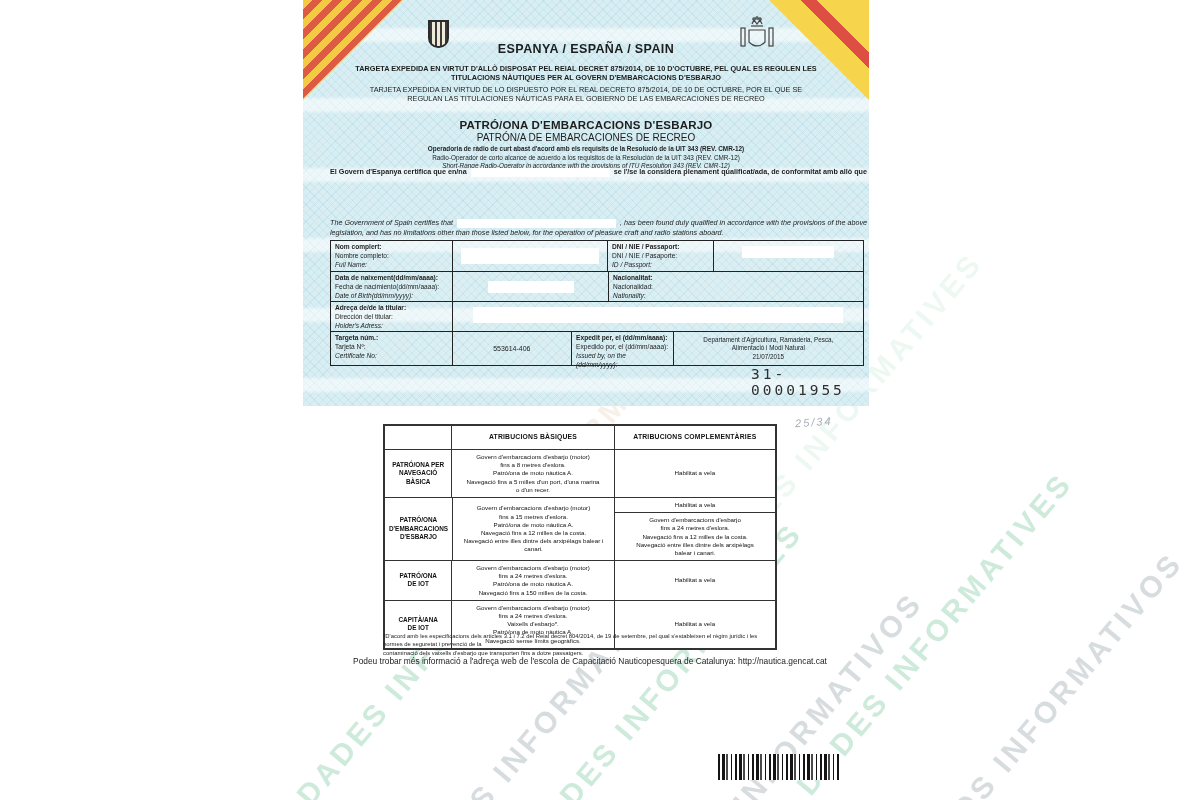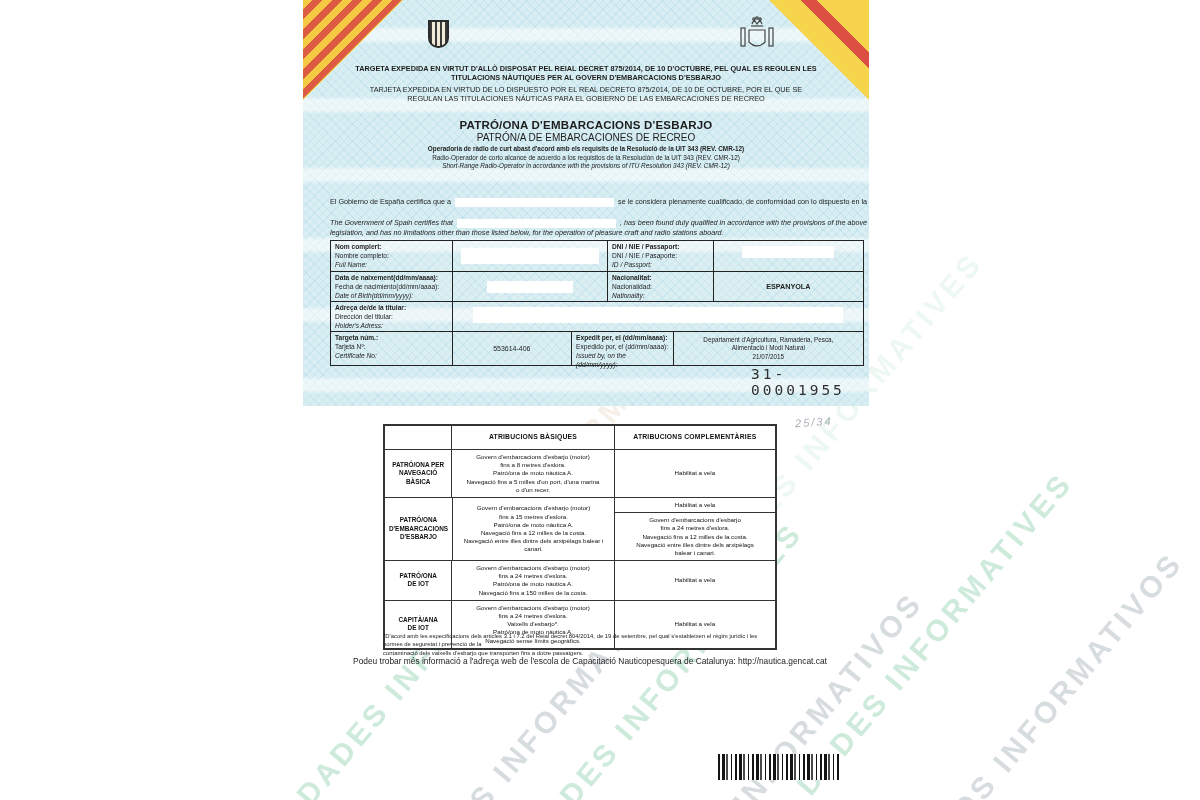--- a/index.html
+++ b/index.html
@@ -126,42 +126,43 @@
         <rect x="30" y="14" width="4" height="18"></rect>
         <path d="M10 16 h16 v12 q-8 8 -16 0 z"></path>
         <path d="M13 10 l2 -4 3 4 3 -4 2 4"></path>
         <circle cx="15" cy="5" r="1.2"></circle>
           <circle cx="18" cy="4" r="1.2"></circle>
           <circle cx="21" cy="5" r="1.2"></circle>
         <path d="M12 12 h12"></path>
       </g>
     </svg>
 
+    <div class="c-center country">ESPANYA / ESPAÑA / SPAIN</div>
     <div class="c-center decree b d-cat">TARGETA EXPEDIDA EN VIRTUT D'ALLÒ DISPOSAT PEL REIAL DECRET 875/2014, DE 10 D'OCTUBRE, PEL QUAL ES REGULEN LES
 TITULACIONS NÀUTIQUES PER AL GOVERN D'EMBARCACIONS D'ESBARJO</div>
     <div class="c-center decree d-esp">TARJETA EXPEDIDA EN VIRTUD DE LO DISPUESTO POR EL REAL DECRETO 875/2014, DE 10 DE OCTUBRE, POR EL QUE SE
 REGULAN LAS TITULACIONES NÁUTICAS PARA EL GOBIERNO DE LAS EMBARCACIONES DE RECREO</div>
     <div class="c-center title-cat">PATRÓ/ONA D'EMBARCACIONS D'ESBARJO</div>
     <div class="c-center title-esp">PATRÓN/A DE EMBARCACIONES DE RECREO</div>
 
     <div class="c-center radio">
       <div class="r1">Operadoria de ràdio de curt abast d'acord amb els requisits de la Resolució de la UIT 343 (REV. CMR-12)</div>
       <div class="r2">Radio-Operador de corto alcance de acuerdo a los requisitos de la Resolución de la UIT 343 (REV. CMR-12)</div>
       <div class="r3">Short-Range Radio-Operator in accordance with the provisions of ITU Resolution 343 (REV. CMR-12)</div>
     </div>
 
     <div class="certify cert-cat">
+      <div class="line1">
+        <span>El Govern d'Espanya certifica que en/na</span>
+        <span class="gapbox"></span>
+        <span>se l'/se la considera plenament qualificat/ada, de conformitat amb allò que</span>
+      </div>
     </div>
 
     <div class="certify cert-esp">
-      <div class="line1">
-        <span>El Gobierno de España certifica que a</span>
-        <span class="gapbox"></span>
-        <span>se le considera plenamente cualificado, de conformidad con lo dispuesto en la</span>
-      </div>
     </div>
 
     <div class="certify cert-eng">
       <div class="line1">
         <span>The Government of Spain certifies that</span>
         <span class="gapbox"></span>
         <span>, has been found duly qualified in accordance with the provisions of the above</span>
       </div>
       <div class="rest">legislation, and has no limitations other than those listed below, for the operation of pleasure craft and radio stations aboard.</div>
     </div>
@@ -193,21 +194,20 @@
           <span class="l3">Date of Birth(dd/mm/yyyy):</span>
         </div>
         <div class="pcell vcell" style="width:156px;">
           <span class="redact" style="width:86px;height:12px;"></span>
         </div>
         <div class="pcell lbl" style="width:106px;">
           <span class="l1">Nacionalitat:</span>
           <span class="l2">Nacionalidad:</span>
           <span class="l3">Nationality:</span>
         </div>
-        <div class="pcell vcell bold-val" style="width:150px;">ESPANYOLA</div>
       </div>
 
       <div class="prow" style="height:30px;">
         <div class="pcell lbl" style="width:122px;">
           <span class="l1">Adreça de/de la titular:</span>
           <span class="l2">Dirección del titular:</span>
           <span class="l3">Holder's Adress:</span>
         </div>
         <div class="pcell vcell" style="width:412px;">
           <span class="redact" style="width:370px;height:16px;margin-bottom:4px;"></span>

